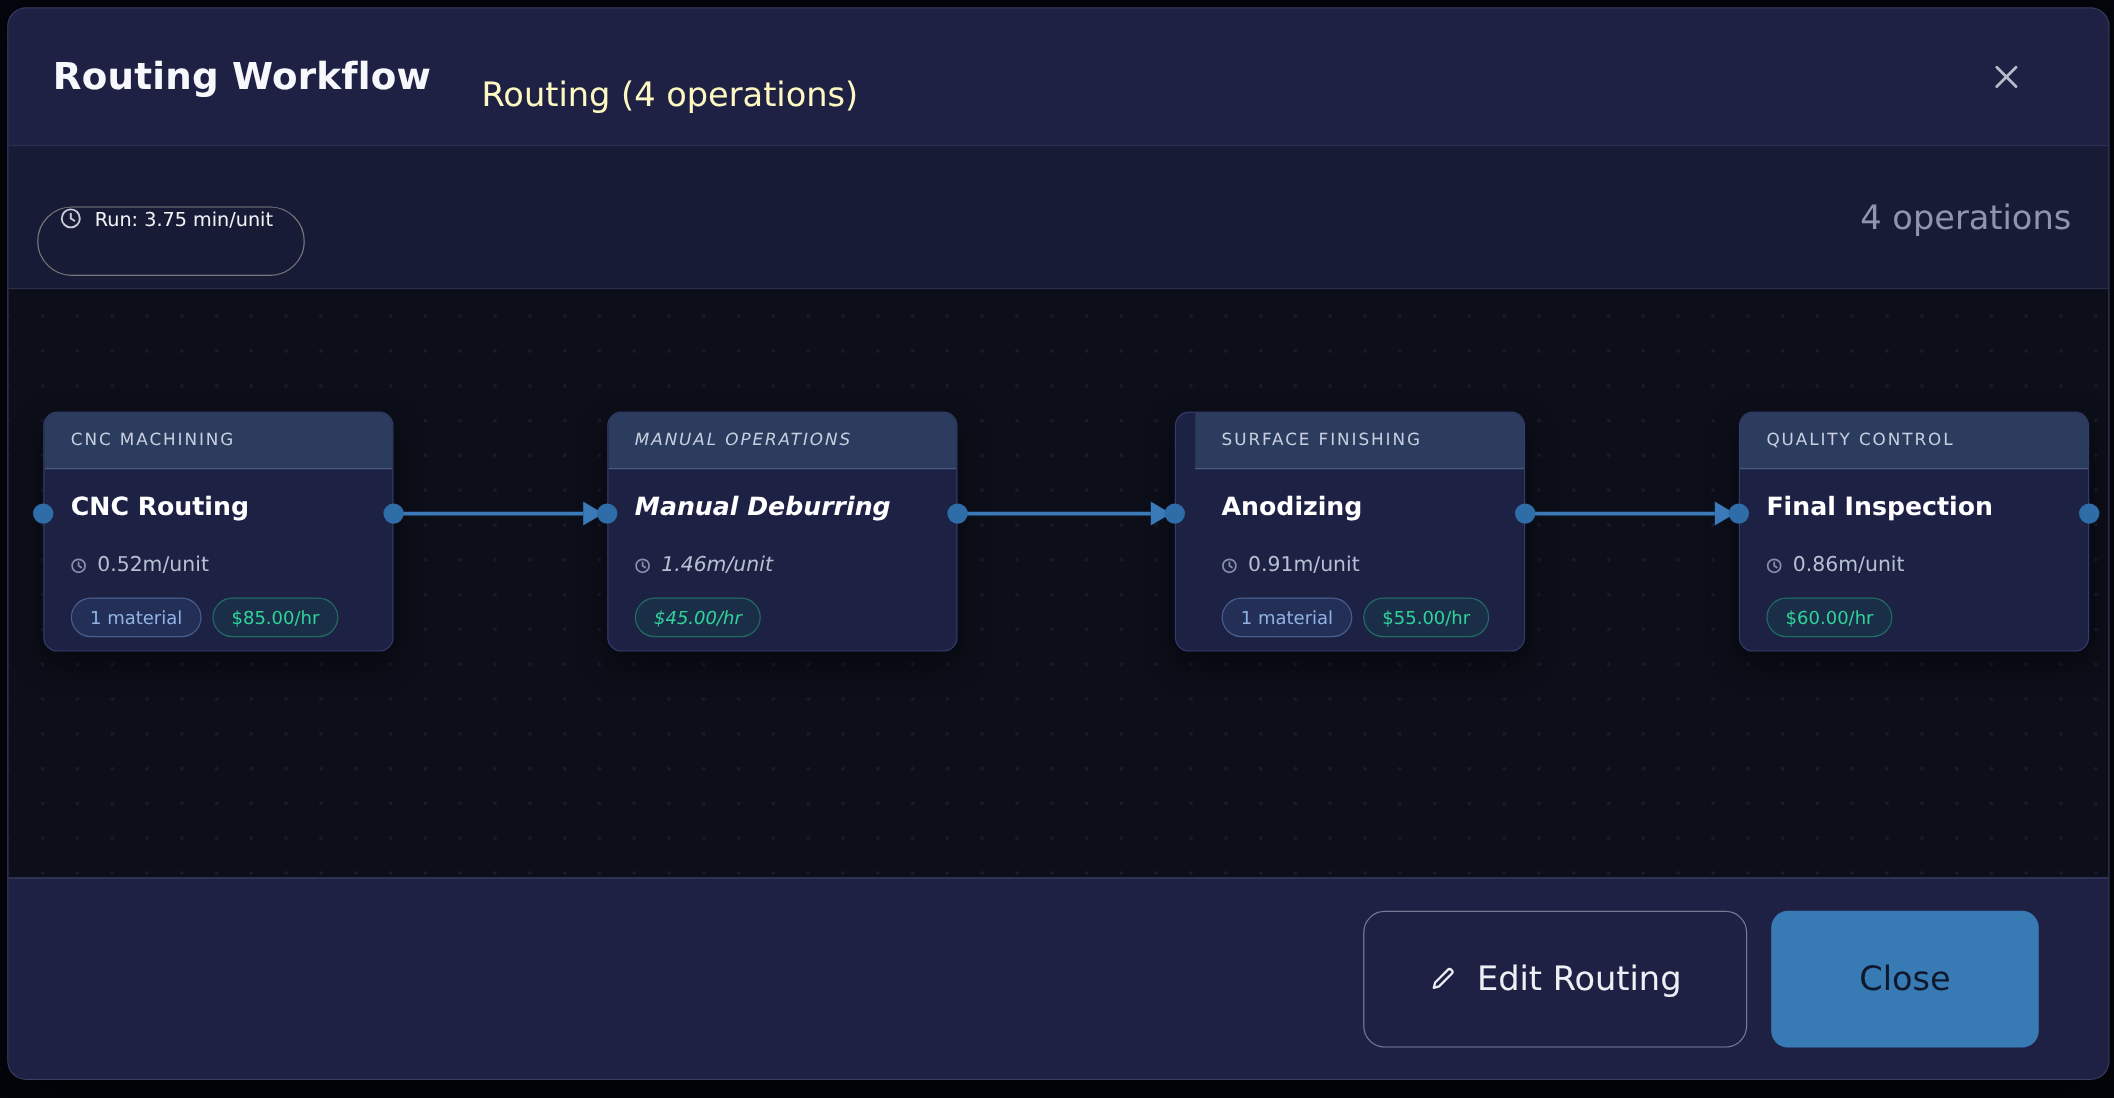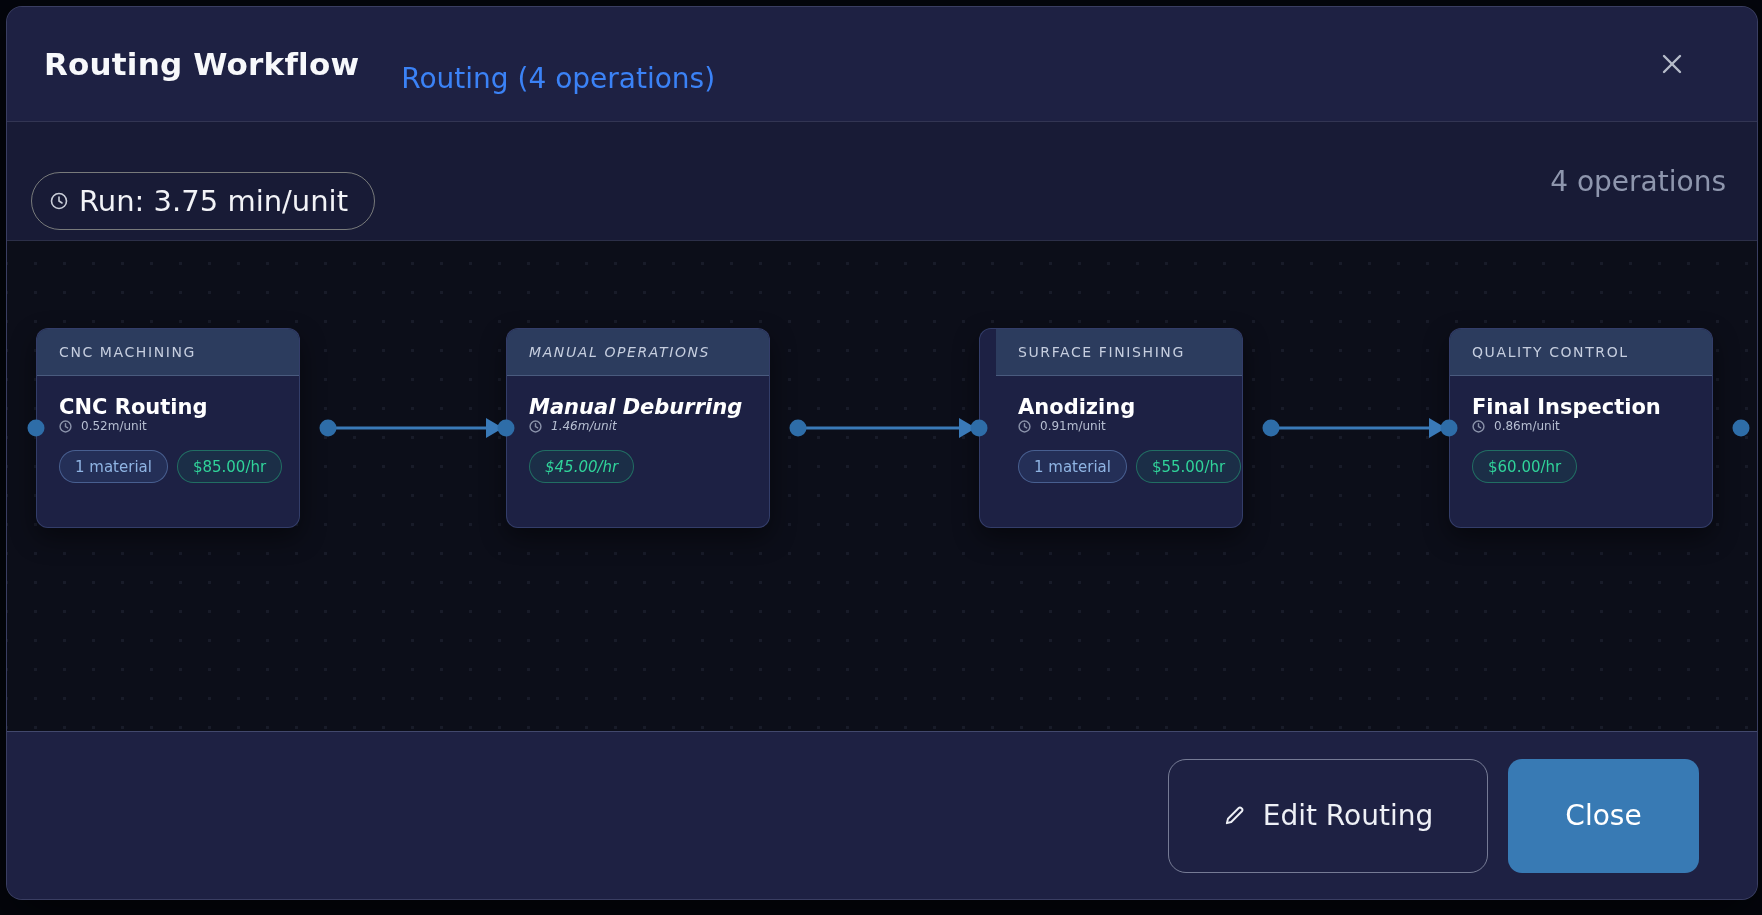--- a/index.html
+++ b/index.html
@@ -23,59 +23,59 @@
   }
   
   .hdr {
     height: 115px; flex: 0 0 115px;
     background: #1e2143;
     border-bottom: 1px solid rgba(255,255,255,0.09);
     display: flex; align-items: center;
     padding: 0 65px 0 37px;
   }
   .hdr-title { font-size: 31px; font-weight: bold; color: #f7f8fb; letter-spacing: 0.2px; }
-  .hdr-sub   { font-size: 28px; color: #3b82f6; margin-left: 42px; margin-top: 28px; }
+  .hdr-sub   { font-size: 28px; color: #fef9c3; margin-left: 42px; margin-top: 28px; }
   .close-btn {
     margin-left: auto;
     width: 40px; height: 40px;
     background: transparent; border: none; cursor: pointer;
     display: flex; align-items: center; justify-content: center;
     border-radius: 8px;
   }
   
   .toolbar {
     height: 119px; flex: 0 0 119px;
     background: #181b36;
     border-bottom: 1px solid rgba(255,255,255,0.09);
     display: flex; align-items: center;
     padding: 0 31px 0 24px;
   }
   .run-pill {
     height: 58px;
-    display: inline-flex; align-items: center; gap: 11px;
+    display: inline-flex; gap: 11px;
     padding: 0 26px 0 18px;
     border: 1.5px solid rgba(216,217,192,0.5);
     border-radius: 29px;
-    color: #f2f3f7; font-size: 29px;
+    color: #f2f3f7; font-size: 16px;
     background: transparent;
     margin-top: 40px;
   }
   .ops-count { margin-left: auto; font-size: 28px; color: #8e96ad; }
   
   .canvas {
     flex: 1 1 auto;
     position: relative;
     background-color: #0c0e19;
     background-image: radial-gradient(rgba(150,160,200,0.09) 1.6px, transparent 1.7px);
     background-size: 29px 29px;
     background-position: 14px 8px;
   }
   .node {
-    position: absolute; top: 87px;
-    width: 264px; height: 200px;
+    position: absolute; top: 102px;
+    width: 292px; height: 200px;
     background: #1d2144;
     border: 1px solid rgba(95,115,175,0.35);
     border-radius: 12px;
     overflow: hidden;
     box-shadow: 0 10px 26px rgba(0,0,0,0.45);
     cursor: pointer;
   }
   .node-1 { left: 29px; }
   .node-2 { left: 499px; font-style: italic; }
   .node-3 { left: 972px; padding-left: 16px; }
@@ -85,23 +85,23 @@
     background: #2c3c5e;
     border-bottom: 1px solid rgba(165,185,225,0.25);
     display: flex; align-items: center;
     padding: 0 22px;
     font-size: 14px; letter-spacing: 1.6px;
     color: #c6cedf;
   }
   .node-body { padding: 19px 22px 0; }
   .node-title { font-size: 21px; font-weight: bold; color: #ffffff; }
   .node-time {
-    margin-top: 0;
+    margin-top: 27px;
     display: flex; align-items: center; gap: 9px;
-    font-size: 12px; color: #b7bfd2;
+    font-size: 17px; color: #b7bfd2;
   }
   .node-badges { margin-top: 17px; display: flex; gap: 9px; text-align: center; }
   .badge {
     height: 33px;
     display: inline-flex; align-items: center;
     padding: 0 15px;
     border-radius: 17px;
     font-size: 15px;
     white-space: nowrap;
   }
@@ -129,25 +129,25 @@
     width: 320px; height: 114px;
     background: transparent;
     border: 1.5px solid rgba(192,198,216,0.55);
     border-radius: 18px;
     color: #eef0f6; font-size: 28px;
     font-family: inherit;
     display: inline-flex; align-items: center; justify-content: center; gap: 17px;
     cursor: pointer;
   }
   .close-action-btn {
-    width: 191px; height: 114px;
+    width: 223px; height: 114px;
     background: #387ab4;
     border: none;
     border-radius: 14px;
-    color: #ffffff; font-size: 28px;
+    color: #0f172a; font-size: 28px;
     font-family: inherit;
     display: inline-flex; align-items: center; justify-content: center;
     cursor: pointer;
   }
 </style>
 </head>
 <body>
 
 <div class="modal">
 

